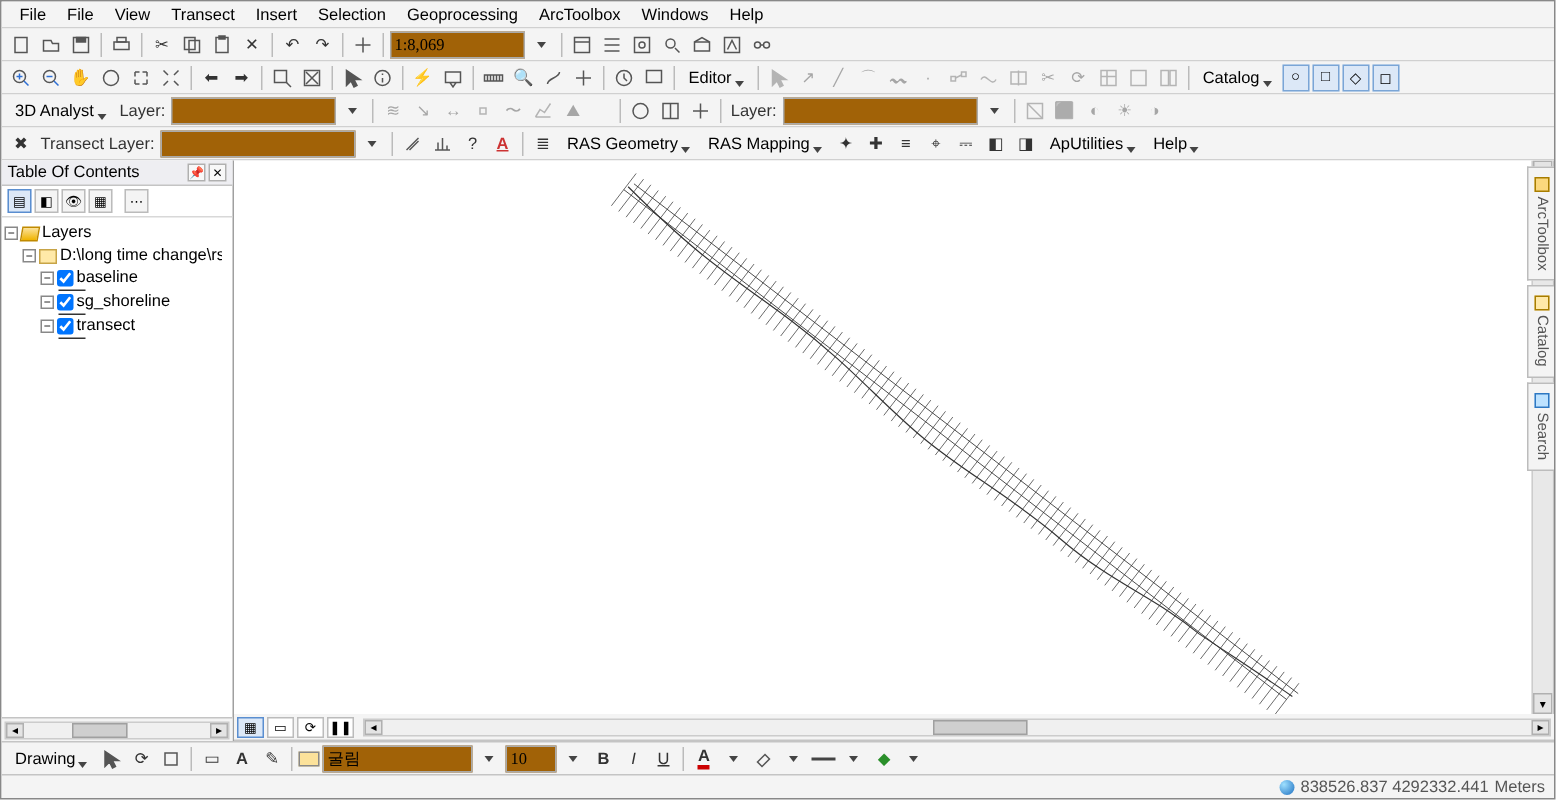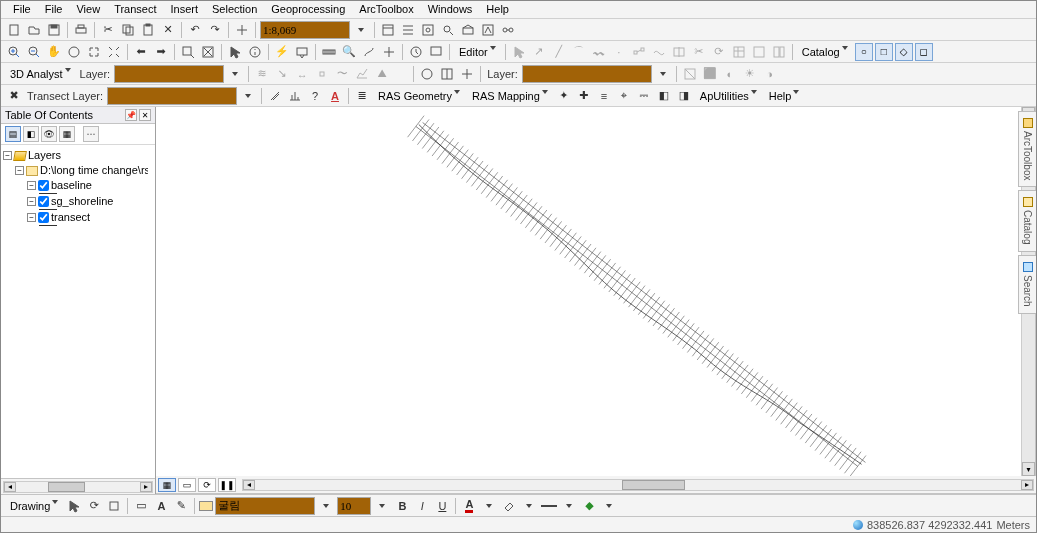--- a/index.html
+++ b/index.html
@@ -11,21 +11,21 @@
     background: #fff;
     width: 1037px;
     height: 533px;
     overflow: hidden;
     border: 1px solid #888;
   }
 
   
   .menubar {
     display: flex;
-    align-items: flex-start;
+    align-items: center;
     gap: 2px;
     padding: 1px 6px;
     background: #f4f4f4;
     border-bottom: 1px solid #d0d0d0;
     height: 18px;
   }
   .menubar span {
     padding: 1px 6px;
     cursor: default;
   }
@@ -56,21 +56,21 @@
     border: 1px solid #aaa;
     background:#a16207;
     font: 11px Tahoma;
     padding: 0 2px;
   }
   .lbl { padding: 0 2px; color:#333; }
   .drop-lbl {
     padding: 0 4px;
     border:1px solid transparent;
     display:inline-flex;
-    align-items:flex-start;
+    align-items:flex-end;
     gap:2px;
     cursor:pointer;
   }
   .caret {
     width:0;height:0;border-left:3px solid transparent;border-right:3px solid transparent;border-top:4px solid #444;display:inline-block;
   }
   .snap-btn {
     width:18px;height:18px;border:1px solid #7aa5d6;background:#dce8f7;display:inline-flex;align-items:center;justify-content:center;font-size:10px;cursor:pointer;
   }
 

